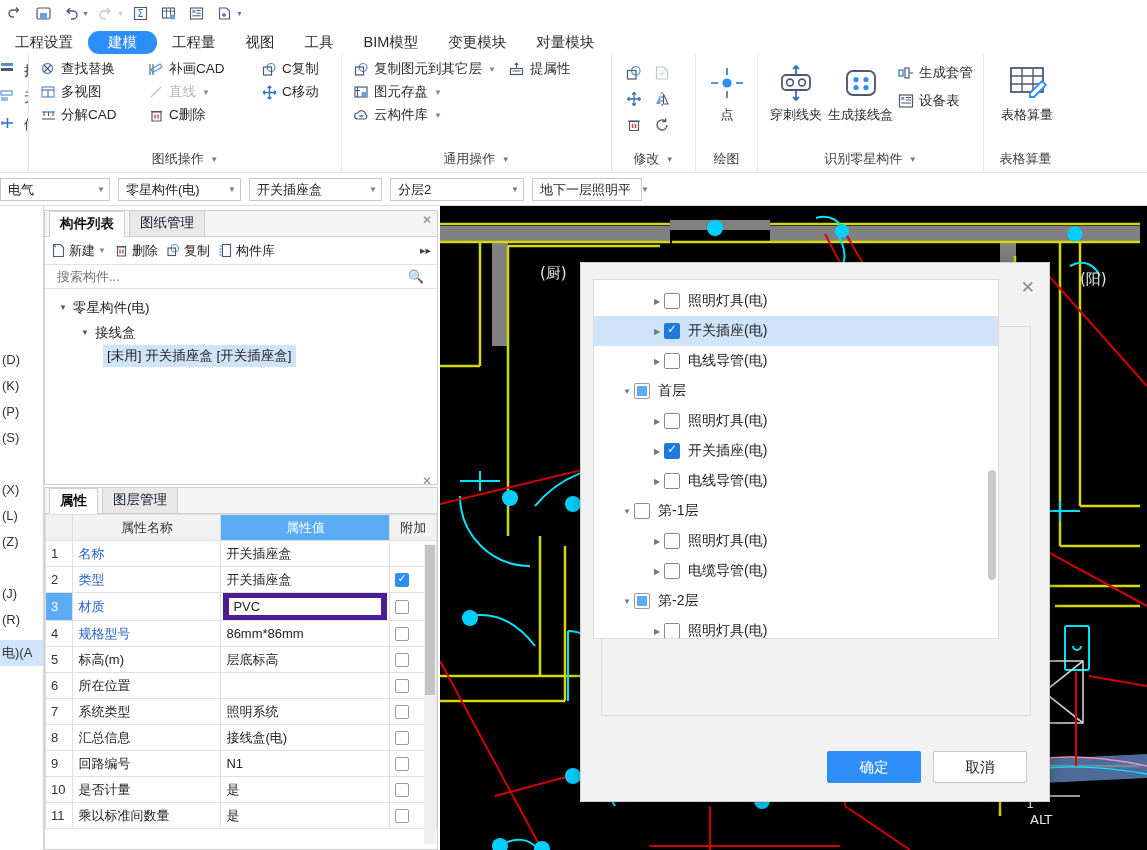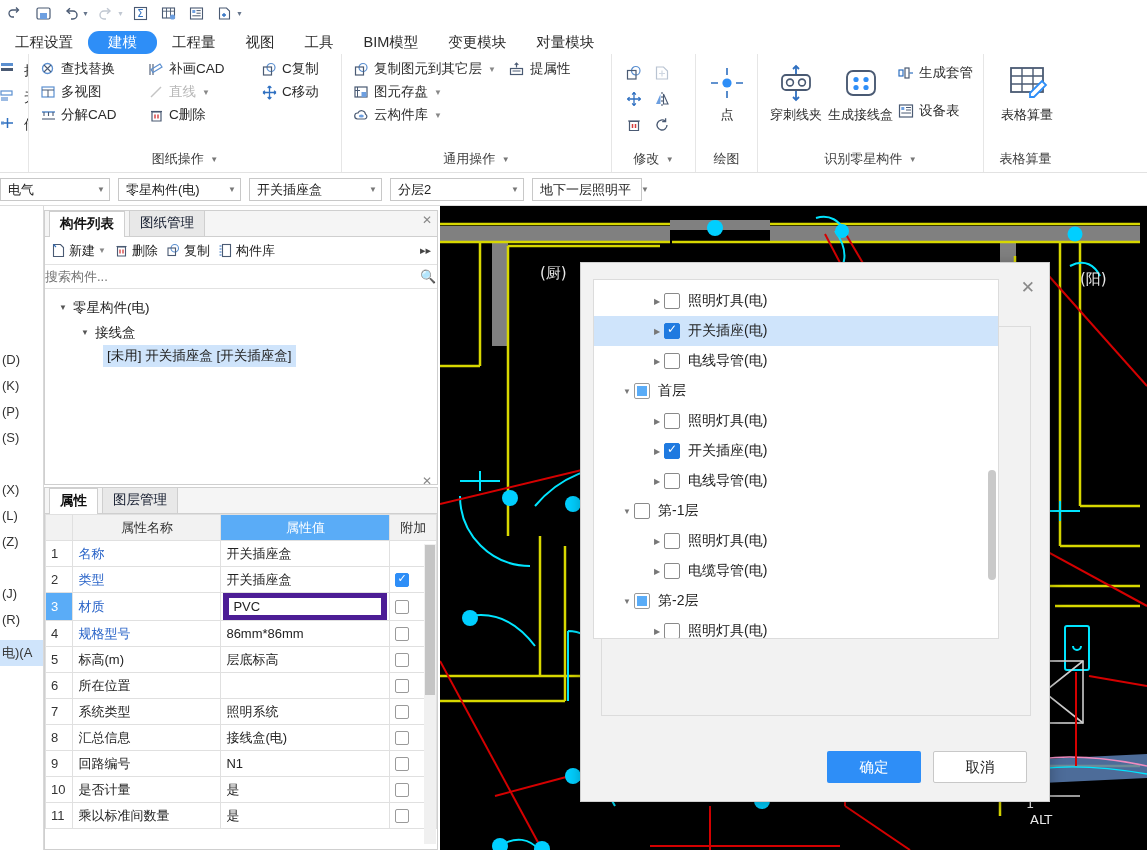--- a/index.html
+++ b/index.html
@@ -108,21 +108,21 @@
   .ptab { font-size: 13.5px; padding: 3px 10px 4px 10px; color: #0f172a;
           background: #e8e8e8; border: 1px solid #cfcfcf; border-bottom: none;
           margin-left: 4px; }
   .ptab.active { background: #fff; color: #111; font-weight: bold;
                  position: relative; top: 1px; }
   .ctoolbar { height: 28px; display: flex; align-items: center; gap: 8px;
               padding: 0 6px; border-bottom: 1px solid #e2e2e2; }
   .ctool { display: flex; align-items: center; gap: 3px; font-size: 13px; color: #222;}
   .ctool .car { font-size: 8px; color: #888; }
   .csearch { height: 24px; border-bottom: 1px solid #e2e2e2; display: flex;
-             align-items: center; padding: 0 0; }
+             align-items: center; padding: 0 12px; }
   .csearch input { border: 0; outline: 0; flex: 1; font-size: 13px; color: #999;
                    font-family: inherit; background: transparent; }
   .ctree { padding: 6px 4px; font-size: 13.5px; color: #222; }
   .tnode { display: flex; align-items: center; gap: 4px; height: 25px; }
   .tnode .tri { font-size: 8px; color: #555; width: 10px; }
   .tleaf { margin-left: 54px; background: #cfe4fb; display: inline-block;
            padding: 2px 4px; font-size: 13.5px; }
 
   
   .ppanel {
@@ -521,21 +521,21 @@
             <svg width="44" height="40" viewBox="0 0 44 40">
                 <rect x="8" y="8" width="28" height="24" rx="6" fill="none" stroke="#4a5a73" stroke-width="1.9"></rect>
                 <circle cx="17" cy="16.5" r="2.6" fill="#2e8ef7"></circle>
                 <circle cx="27" cy="16.5" r="2.6" fill="#2e8ef7"></circle>
                 <circle cx="17" cy="24.5" r="2.6" fill="#2e8ef7"></circle>
                 <circle cx="27" cy="24.5" r="2.6" fill="#2e8ef7"></circle>
               </svg>
             </span>
           <span class="blabel">生成接线盒</span>
         </div>
-        <div class="rrows" style="padding-top:4px;gap:18px">
+        <div class="rrows" style="padding-top:4px;gap:8px">
           <div class="rbtn">
             <span class="ic">
               <svg width="18" height="18" viewBox="0 0 18 18">
                   <rect x="2" y="6" width="4" height="6" fill="none" stroke="#2e6fc0" stroke-width="1.2"></rect>
                   <rect x="8" y="4" width="4" height="10" fill="none" stroke="#4a5a73" stroke-width="1.2"></rect>
                   <path d="M12.5 9h3.5" stroke="#2e6fc0" stroke-width="1.2"></path>
                 </svg>
               </span>
             <span>生成套管</span>
             </div>

